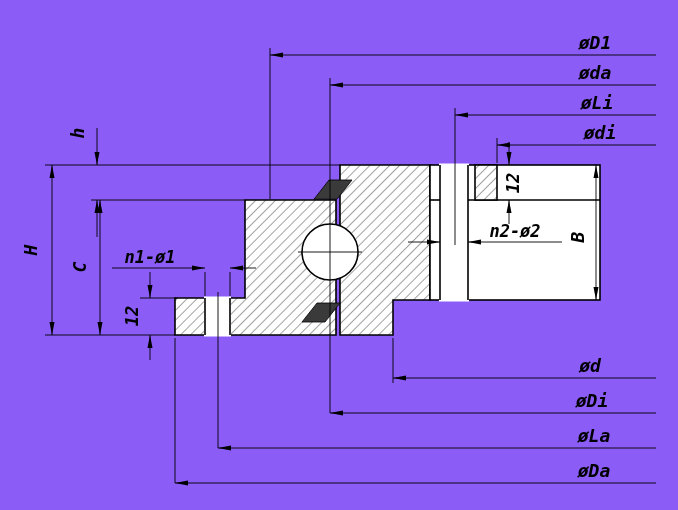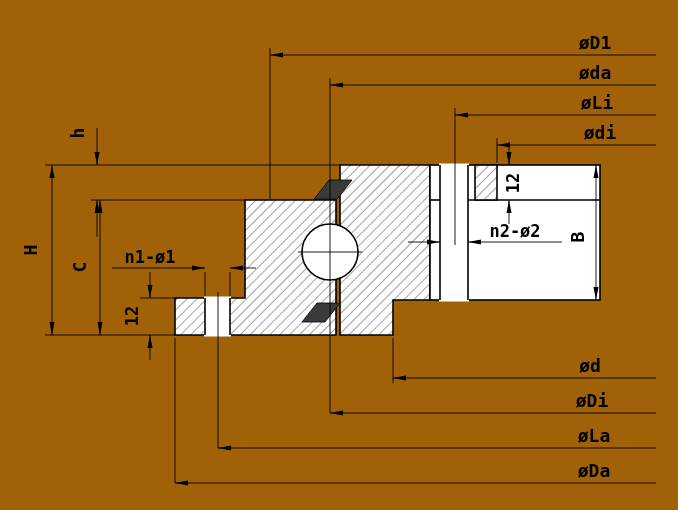--- a/index.html
+++ b/index.html
@@ -1,16 +1,16 @@
 <!DOCTYPE html>
 <html><head>
 <meta charset="utf-8">
 <style>
   html,body{margin:0;padding:0;background:#ffffff;width:678px;height:510px;overflow:hidden;}
-  .drawing-wrap{width:678px;height:510px;background:#a16207;}
+  .drawing-wrap{width:678px;height:510px;background:#8b5cf6;font-style:italic;}
   text.dim{
     font-family:"DejaVu Sans Mono","Liberation Mono",monospace;
     font-size:18px;font-weight:600;fill:#000;
   }
   text.dim.small{font-size:17px;}
   .thin{stroke:#000;stroke-width:0.9;fill:none;}
   .edge{stroke:#000;stroke-width:1.6;fill:none;}
   .arrow{fill:#000;stroke:none;}
 </style>
 </head>

